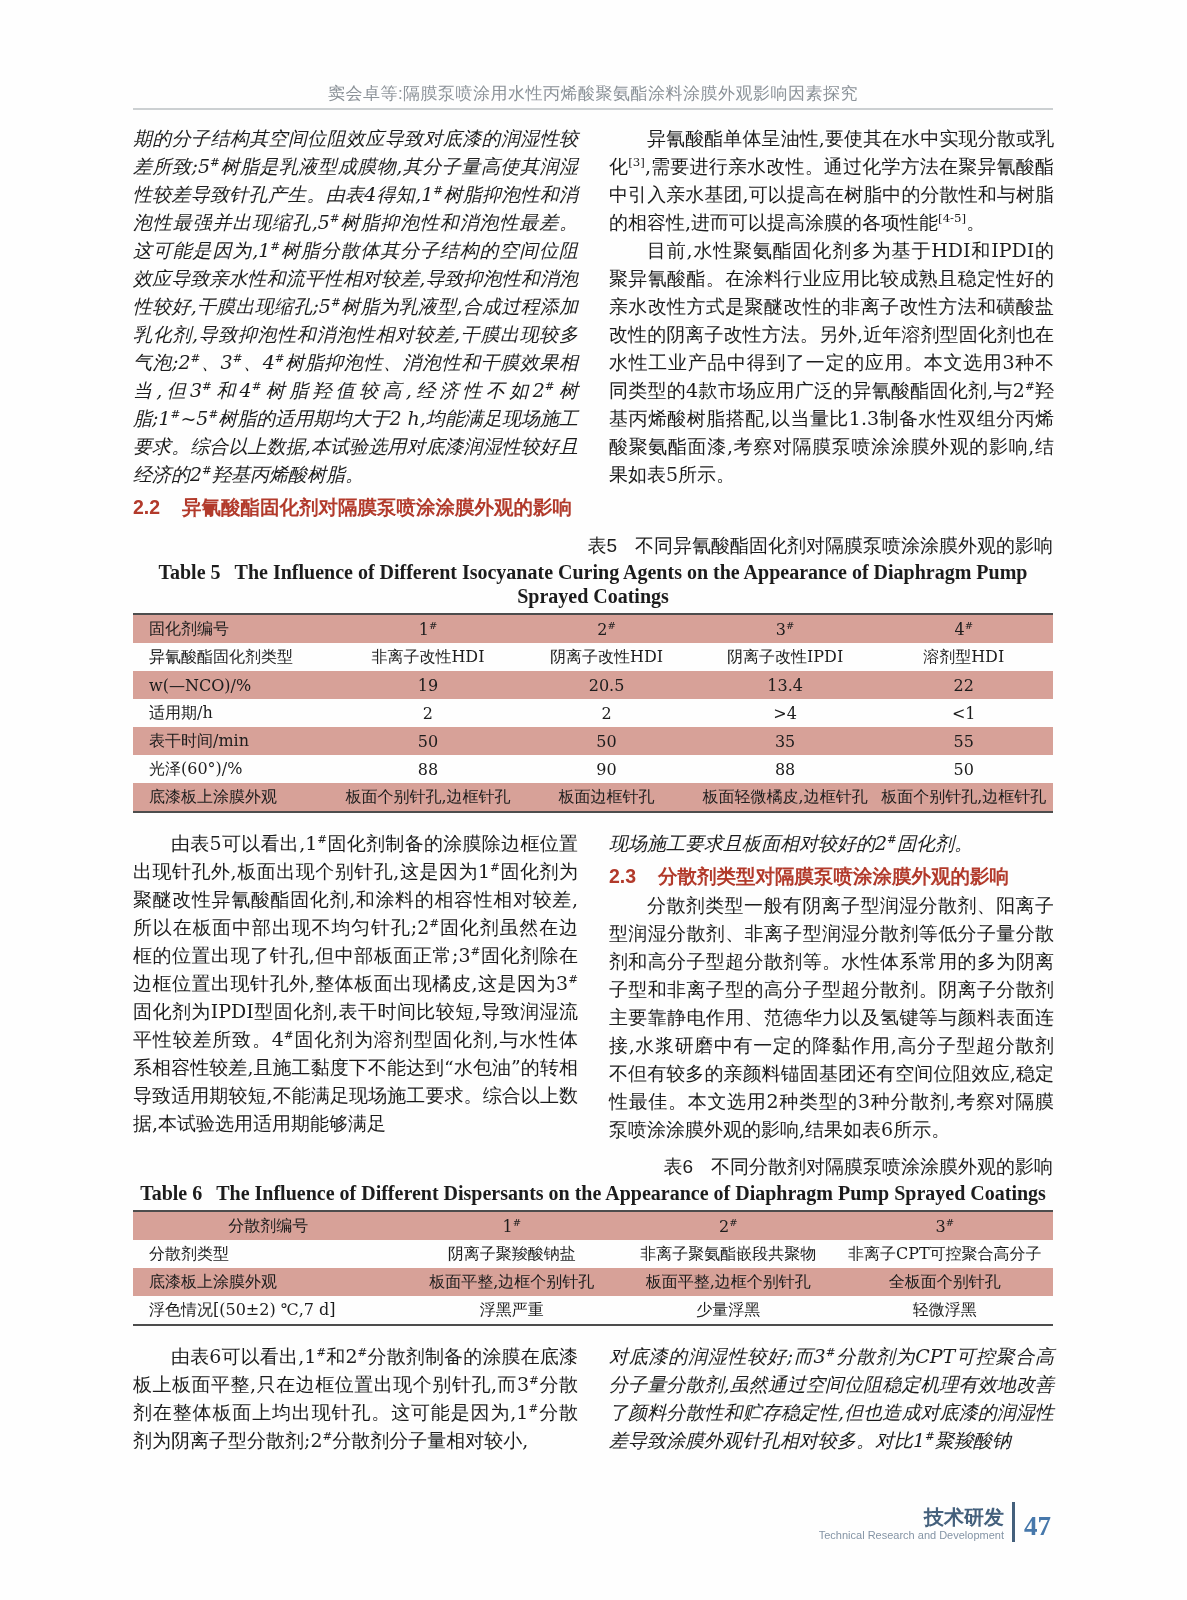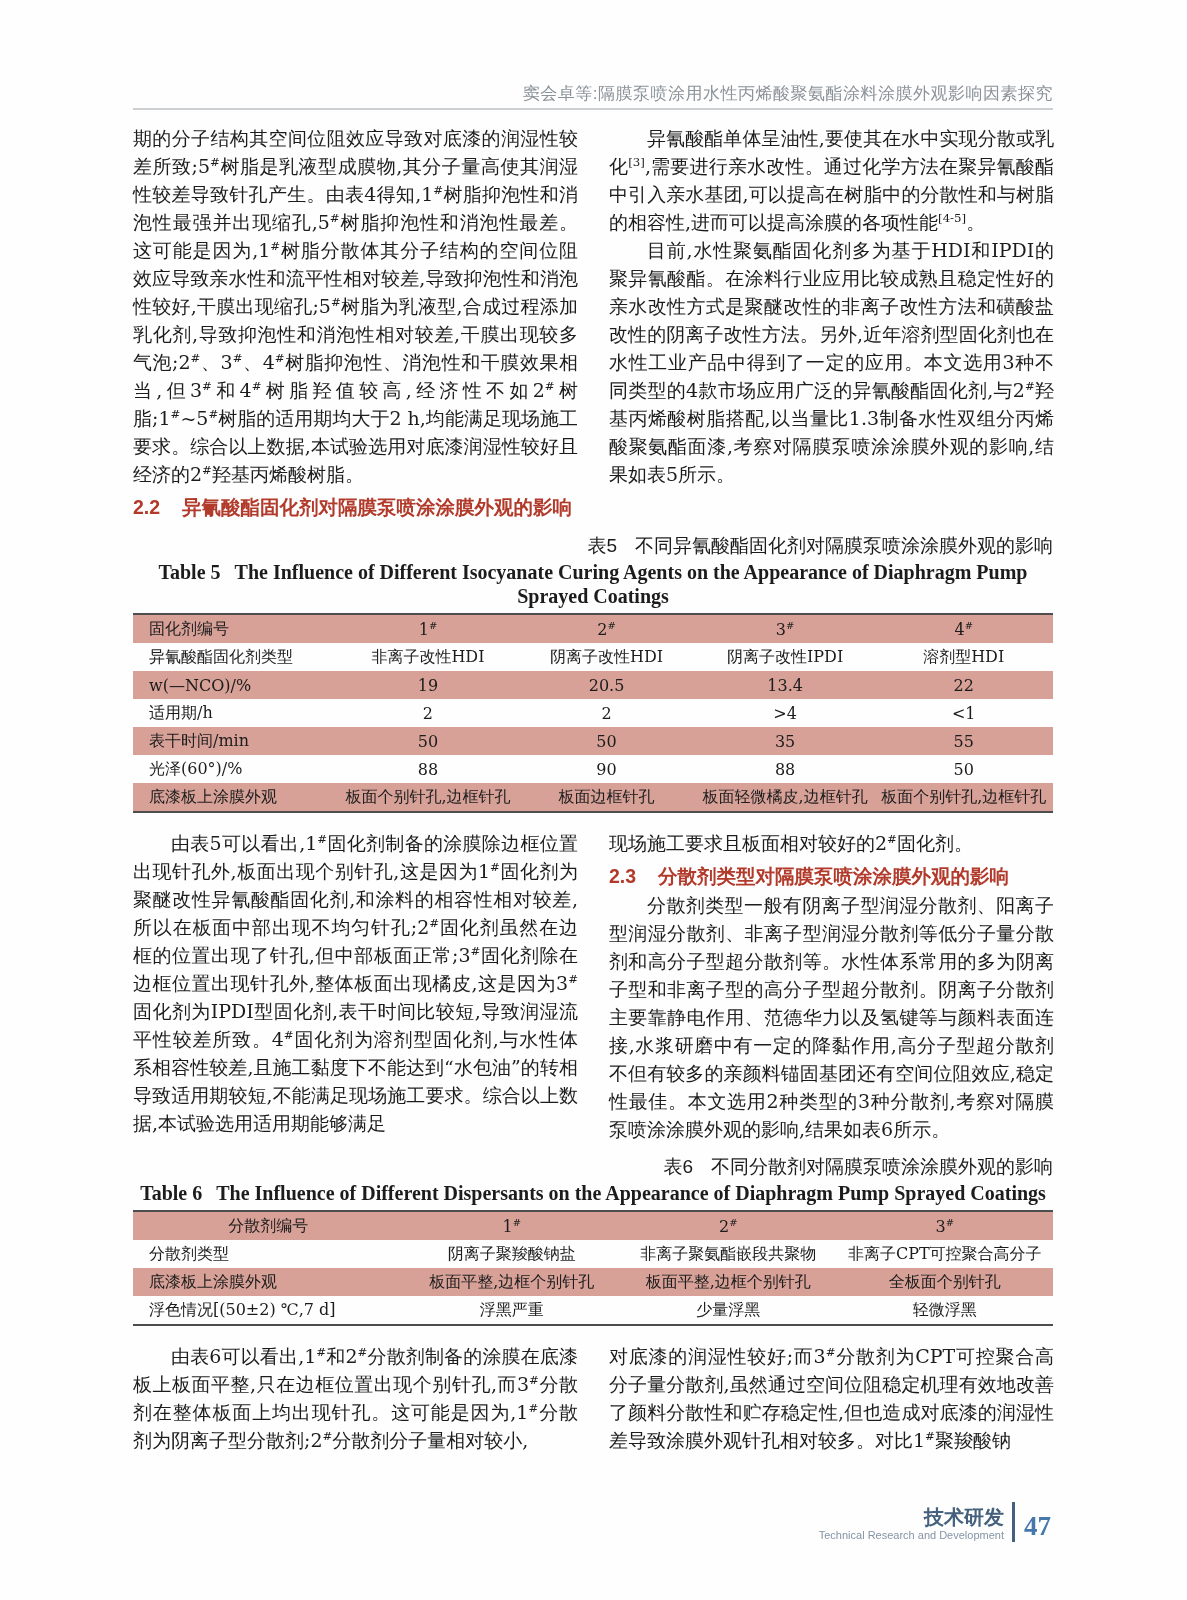--- a/index.html
+++ b/index.html
@@ -17,36 +17,36 @@
     position:relative;
     width:1187px;height:1600px;
     box-sizing:border-box;
     padding:84px 134px 0 133px;
     overflow:hidden;
     background:#fefefe;
     color:var(--text);
     font-family:"DejaVu Serif","Liberation Serif",serif;
   }
   .running-head{
-    text-align:right;
+    text-align:center;
     font-family:"Liberation Sans","DejaVu Sans",sans-serif;
     font-size:17px;line-height:20px;
     color:var(--header-gray);
     letter-spacing:0.5px;
   }
   .head-rule{height:2px;background:var(--rule-gray);margin-top:4px;}
   .cols{display:flex;gap:31px;margin-top:14px;}
   .col{width:445px;flex:0 0 445px;}
   .para{
     margin:0;
     font-size:19px;line-height:28px;
     text-align:justify;
     text-indent:2em;
   }
-  .noindent{text-indent:0;}
+  .noindent{text-indent:0;font-style:italic;}
   sup{font-size:0.62em;line-height:0;}
   .sec{
     margin:4px 0 0 0;
     font-family:"Liberation Sans","DejaVu Sans",sans-serif;
     font-size:19.5px;line-height:30px;font-weight:bold;
     color:var(--accent-red);
   }
   .sec .sec-num{margin-right:22px;}
   .tbl-cap-cn{
     margin-top:10px;

